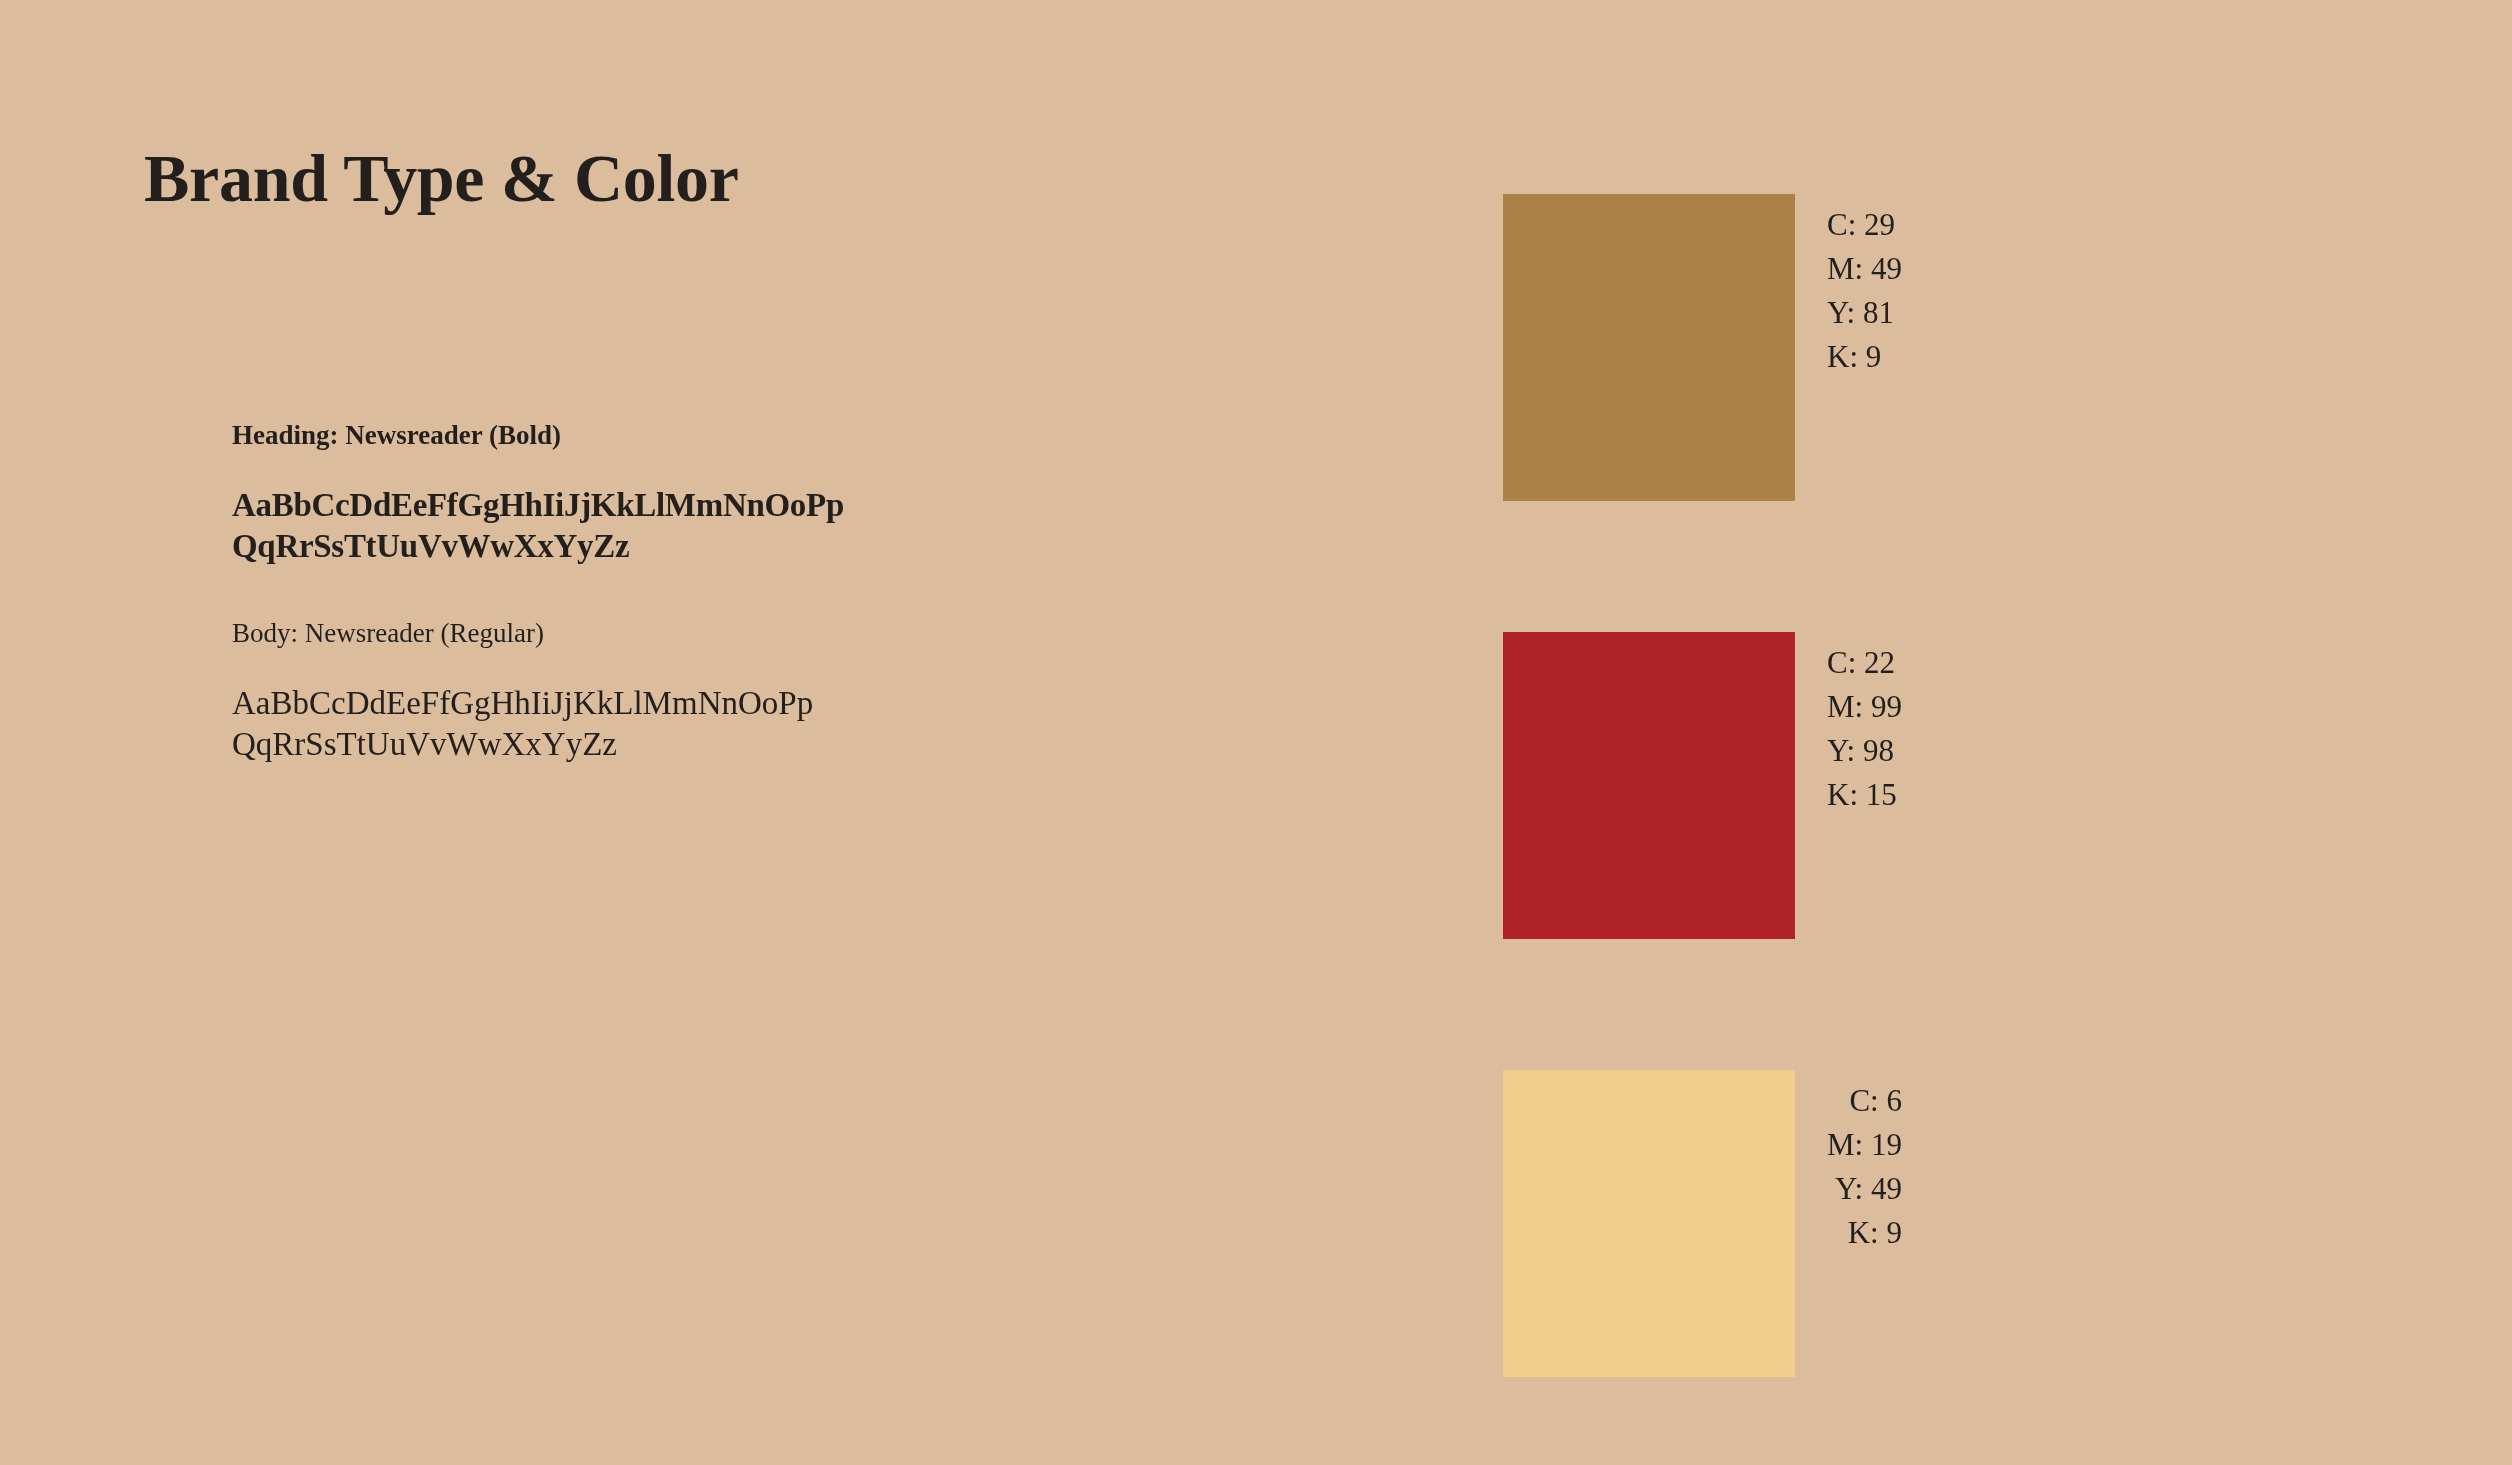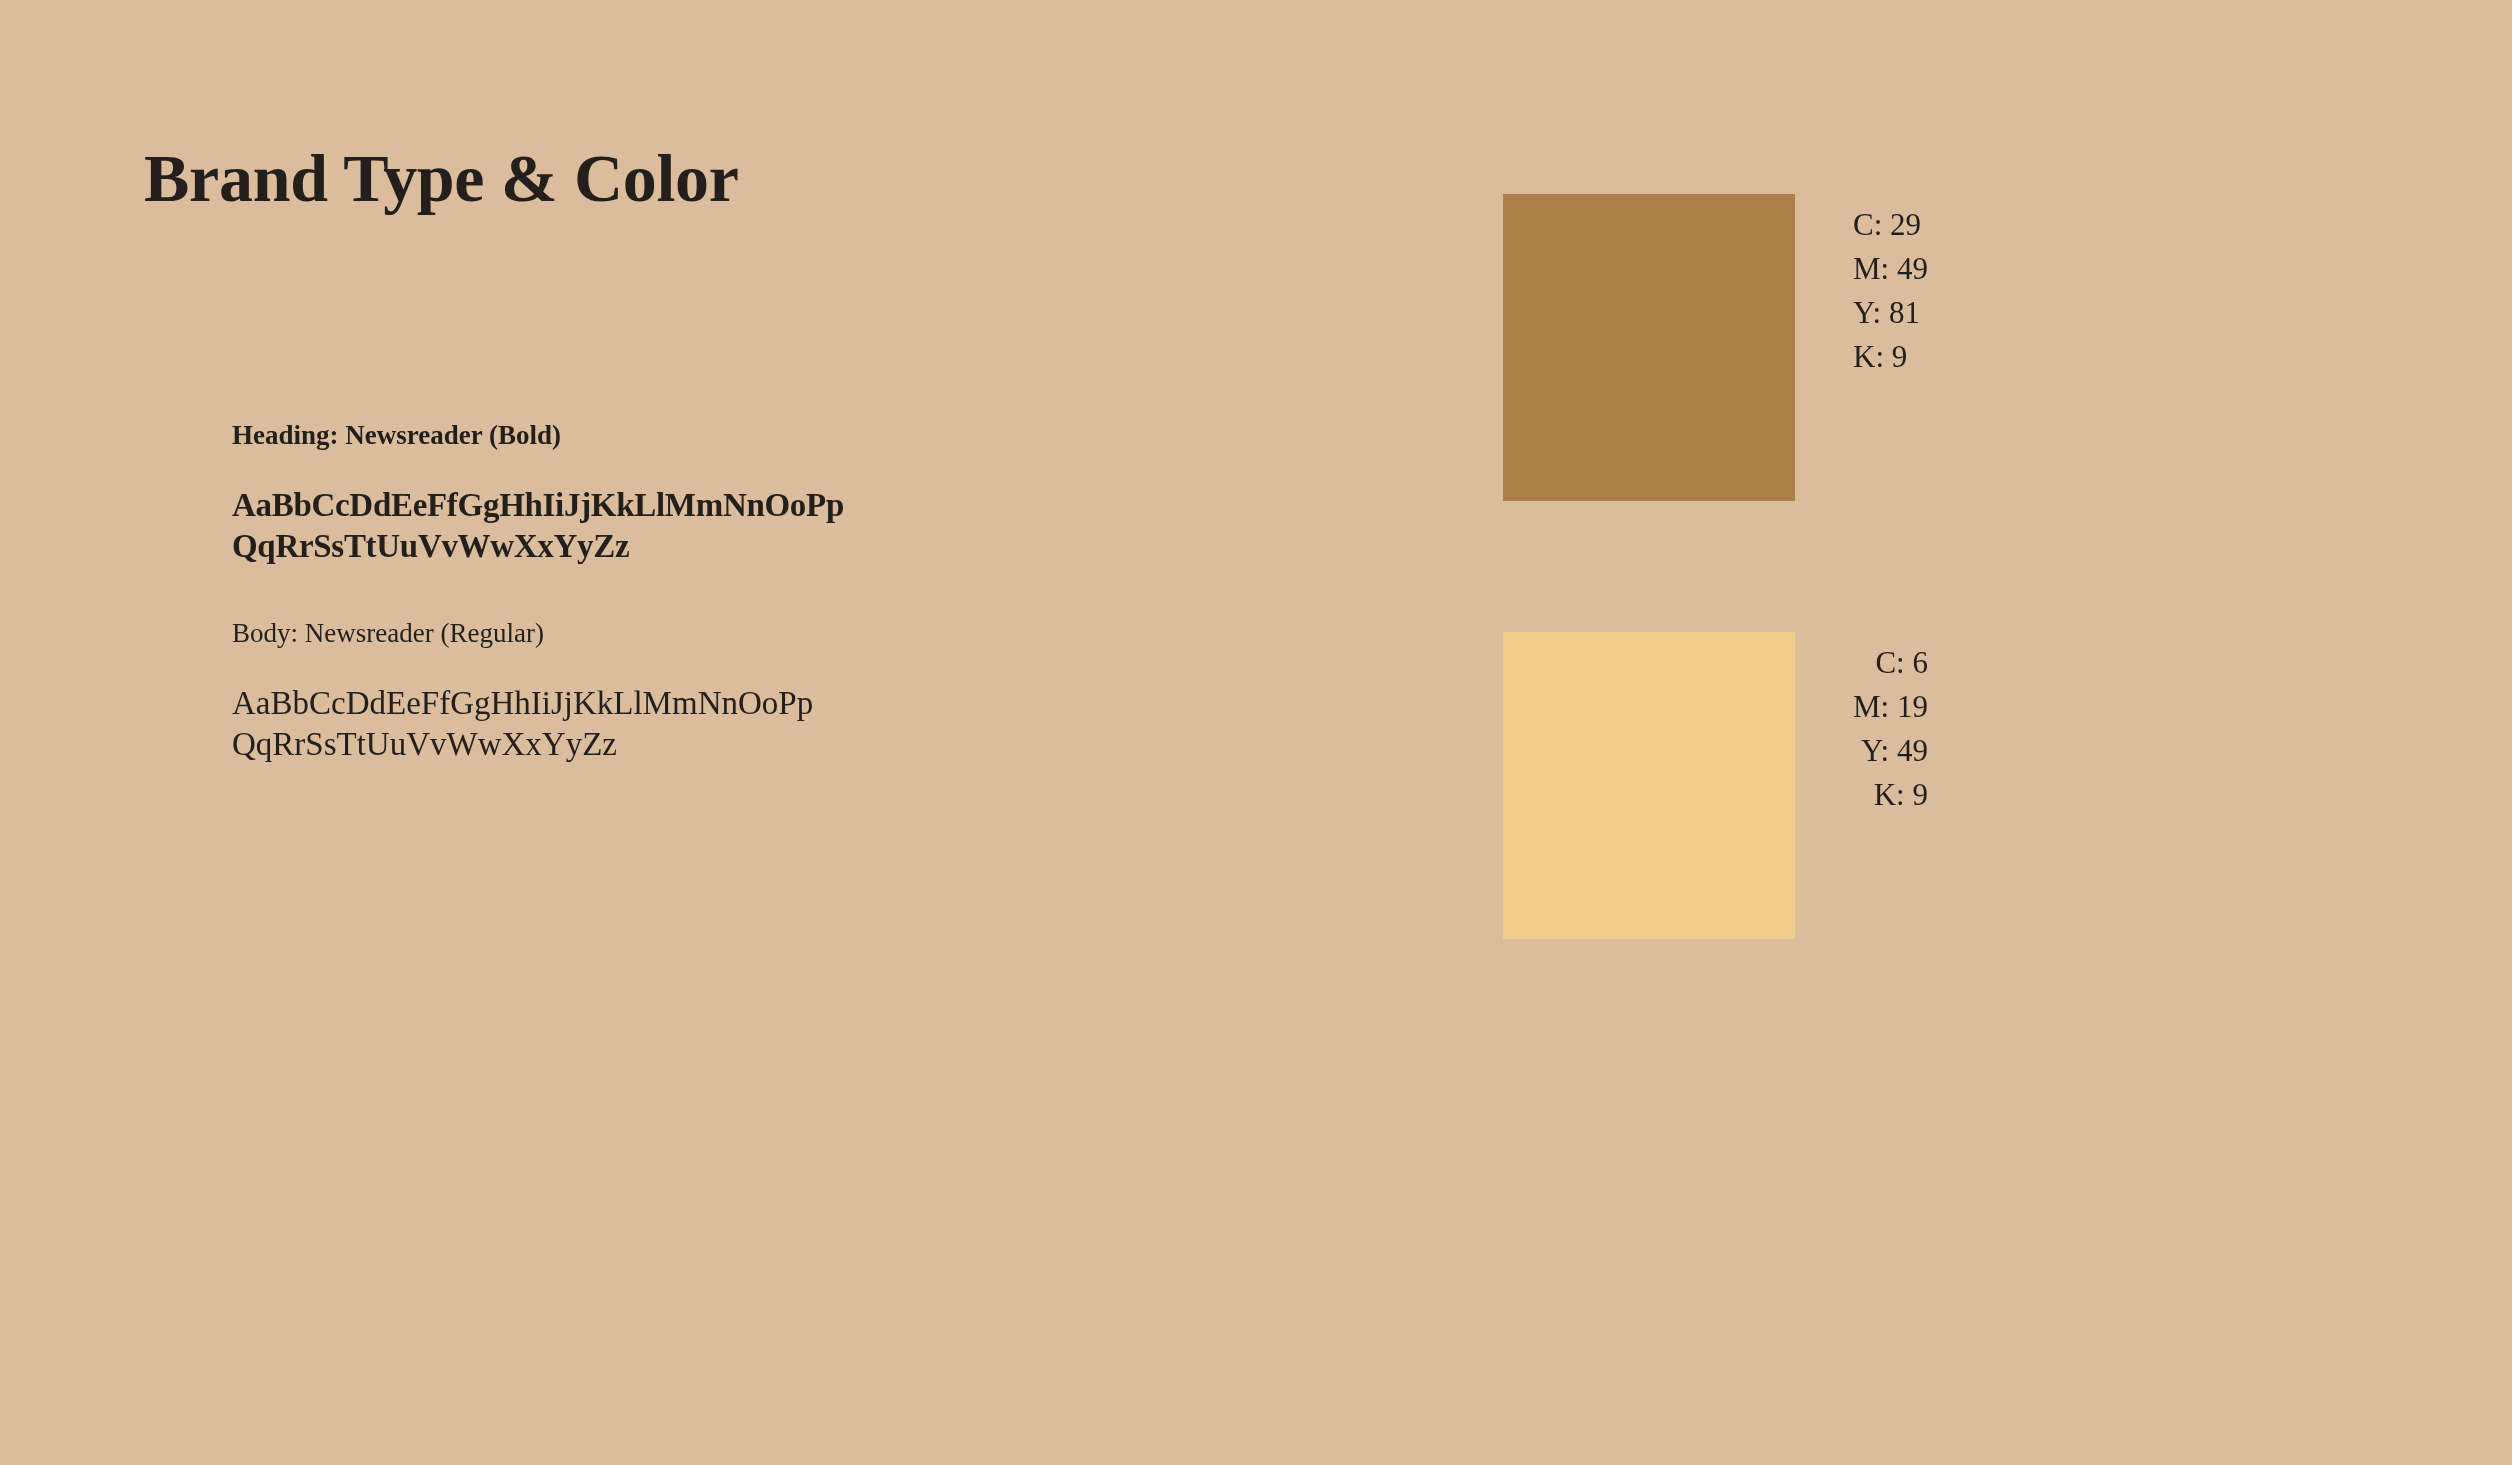--- a/index.html
+++ b/index.html
@@ -94,21 +94,21 @@
     text-align: right;
   }
 
   .swatch-chip {
     width: 292px;
     height: 307px;
     flex: 0 0 auto;
   }
 
   .swatch-values {
-    margin-left: 58px;
+    margin-left: 32px;
     padding-top: 9.2px;
     flex: 0 0 auto;
   }
 
   .swatch-value-line {
     font-size: 31px;
     line-height: 44px;
     white-space: nowrap;
     font-weight: 400;
   }
@@ -145,20 +145,29 @@
     <div class="swatch-row">
       <div class="swatch-chip" style="background-color: rgb(172, 128, 73);"></div>
       <div class="swatch-values">
         <div class="swatch-value-line">C: 29</div>
         <div class="swatch-value-line">M: 49</div>
         <div class="swatch-value-line">Y: 81</div>
         <div class="swatch-value-line">K: 9</div>
       </div>
     </div>
 
+    <div class="swatch-row">
+      <div class="swatch-chip" style="background-color: rgb(176, 34, 42);"></div>
+      <div class="swatch-values">
+        <div class="swatch-value-line">C: 22</div>
+        <div class="swatch-value-line">M: 99</div>
+        <div class="swatch-value-line">Y: 98</div>
+        <div class="swatch-value-line">K: 15</div>
+      </div>
+    </div>
 
     <div class="swatch-row">
       <div class="swatch-chip" style="background-color: rgb(240, 205, 138);"></div>
       <div class="swatch-values">
         <div class="swatch-value-line">C: 6</div>
         <div class="swatch-value-line">M: 19</div>
         <div class="swatch-value-line">Y: 49</div>
         <div class="swatch-value-line">K: 9</div>
       </div>
     </div>

